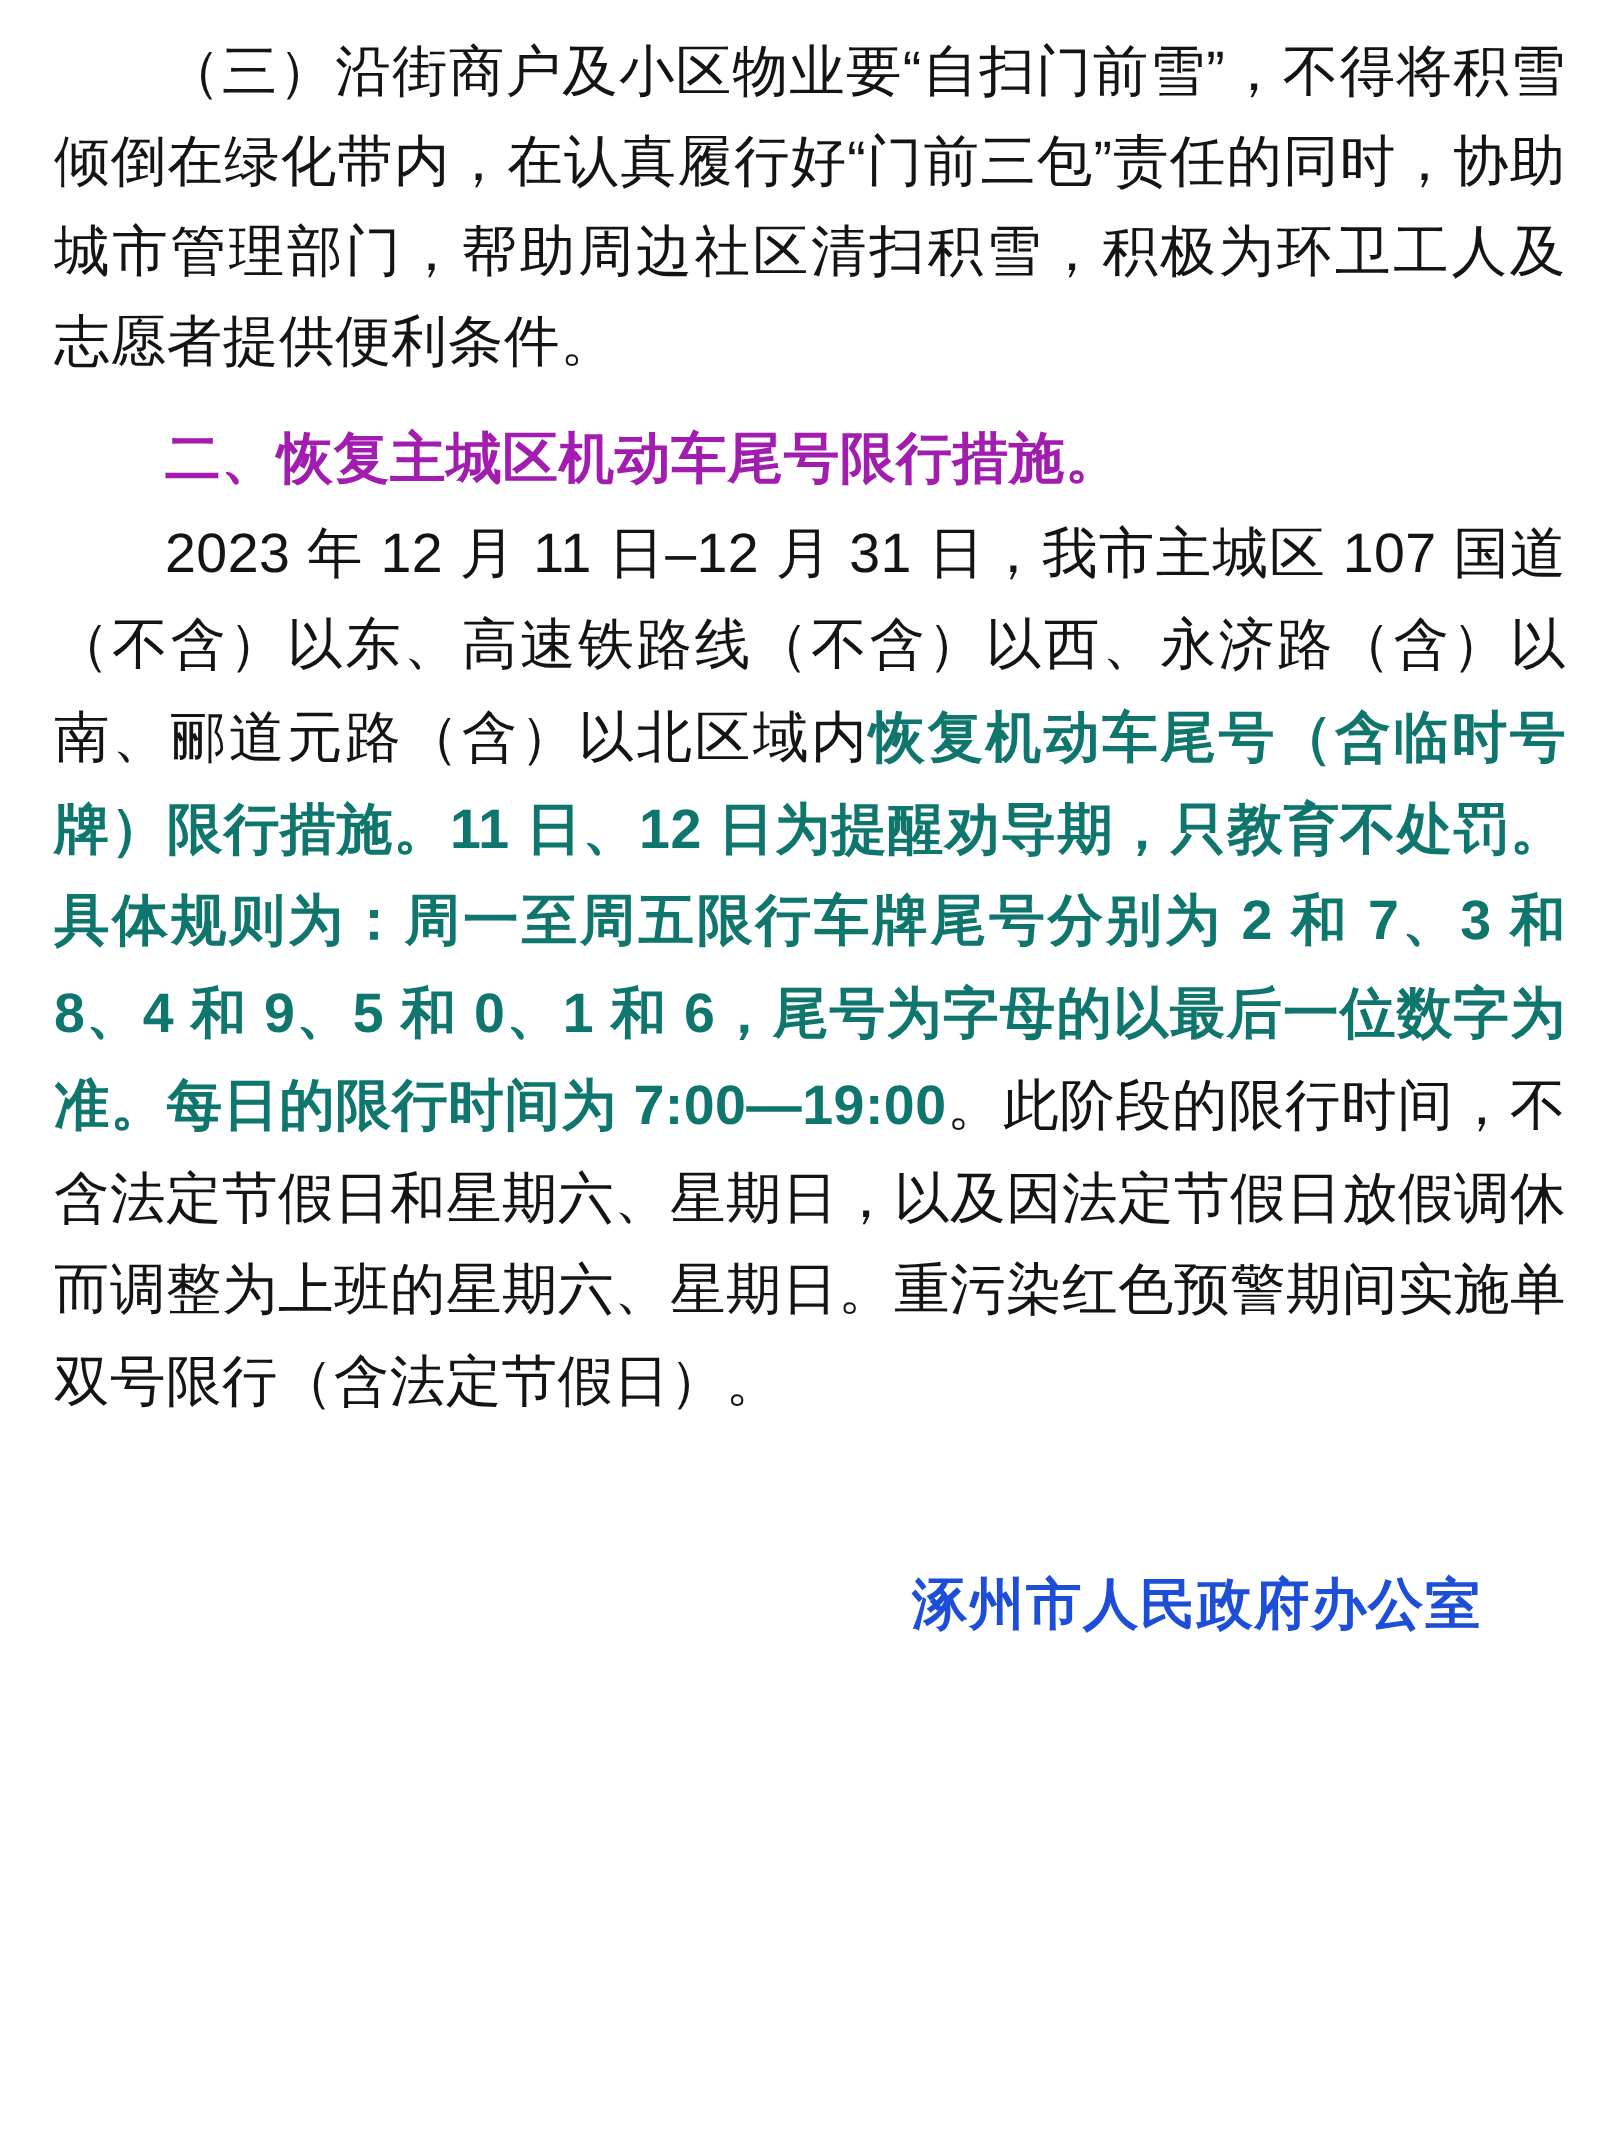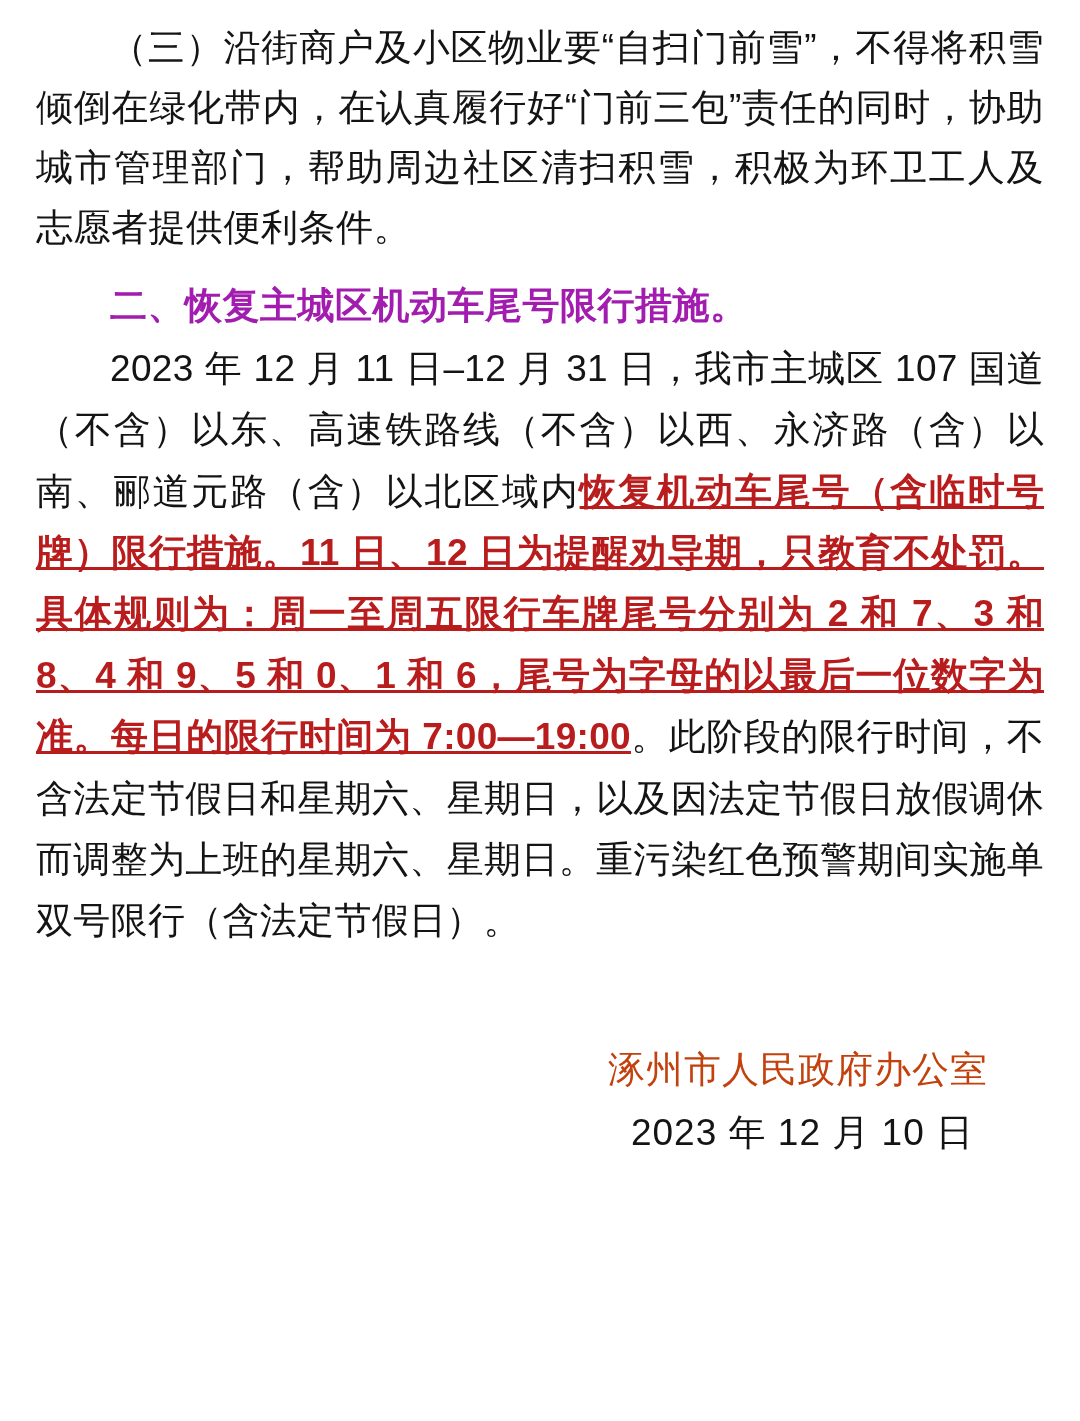--- a/index.html
+++ b/index.html
@@ -45,34 +45,34 @@
     font-size: 37px;
     line-height: 1.66;
     letter-spacing: 0.3px;
     text-align: justify;
     text-justify: inter-ideograph;
     text-indent: 2em;
     margin: 0;
     color: #141414;
   }
   .red {
-    color: #b91c1c;
+    color: #0f766e;
     font-weight: bold;
-    text-decoration: underline;
   }
   .signature {
     margin-top: 86px;
     text-align: right;
     padding-right: 56px;
   }
   .sig-line {
     font-size: 37px;
     line-height: 1.75;
     letter-spacing: 1px;
-    color: #c2410c;
+    color: #1d4ed8;
+    font-weight: bold;
   }
   .sig-date {
     font-size: 37px;
     line-height: 1.6;
     letter-spacing: 1px;
     color: #141414;
     padding-right: 14px;
   }
   .spacer-sm { height: 6px; }
 </style>
@@ -85,16 +85,15 @@
 
 
   <div class="spacer-sm"></div>
 
   <h2 class="heading">二、恢复主城区机动车尾号限行措施。</h2>
 
   <p class="body-para"><span>2023 年 12 月 11 日–12 月 31 日，我市主城区 107 国道（不含）以东、高速铁路线（不含）以西、永济路（含）以南、郦道元路（含）以北区域内</span><span class="red">恢复机动车尾号（含临时号牌）限行措施。11 日、12 日为提醒劝导期，只教育不处罚。具体规则为：周一至周五限行车牌尾号分别为 2 和 7、3 和 8、4 和 9、5 和 0、1 和 6，尾号为字母的以最后一位数字为准。每日的限行时间为 7:00—19:00</span><span>。此阶段的限行时间，不含法定节假日和星期六、星期日，以及因法定节假日放假调休而调整为上班的星期六、星期日。重污染红色预警期间实施单双号限行（含法定节假日）。</span></p>
 
   <div class="signature">
     <div class="sig-line">涿州市人民政府办公室</div>
-    <div class="sig-date">2023 年 12 月 10 日</div>
   </div>
 
 </div>
 
 </body></html>

